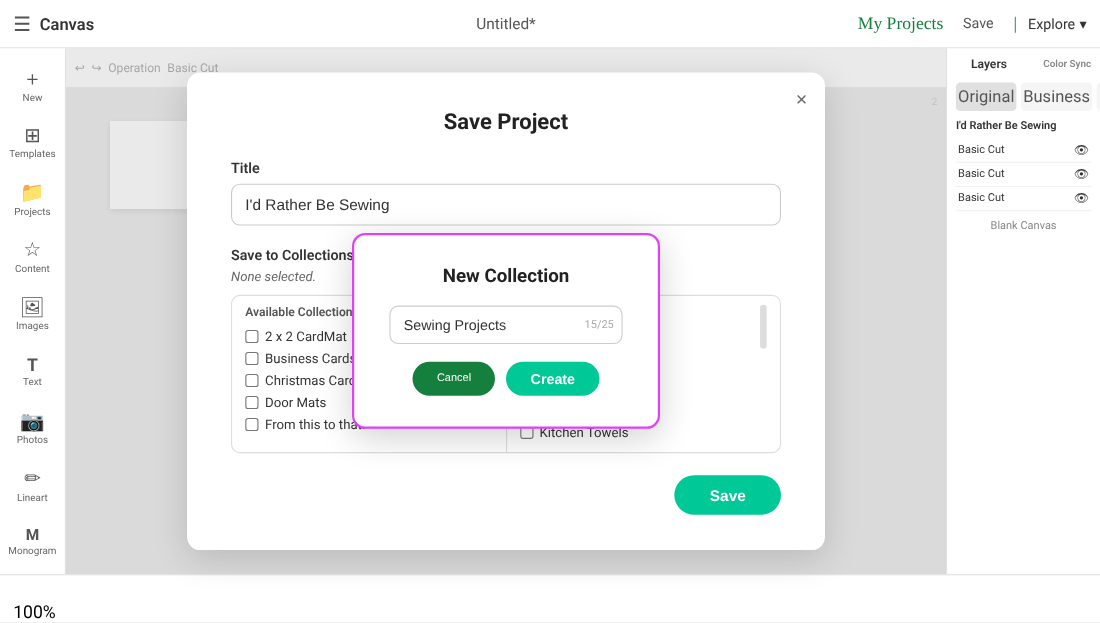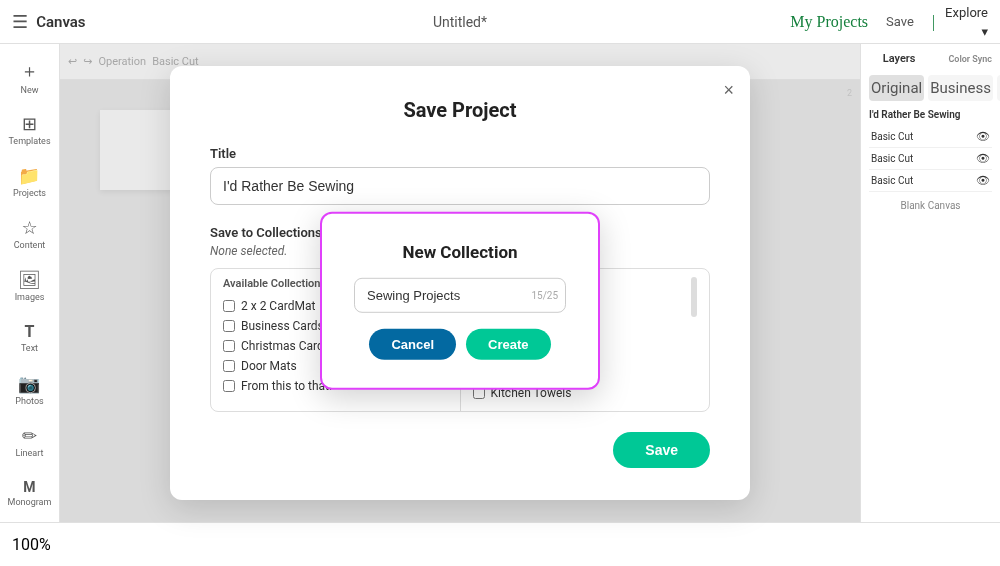--- a/index.html
+++ b/index.html
@@ -73,21 +73,20 @@
       cursor: pointer;
       padding: 4px 8px;
     }
     .explore-btn {
       display: flex;
       align-items: flex-end;
       gap: 4px;
       font-size: 13px;
       color: #333;
       cursor: pointer;
-      flex-direction: column;
     }
     .make-it-btn {
       background: #00c896;
       color: #fff;
       border: none;
       border-radius: 20px;
       padding: 6px 16px;
       font-size: 13px;
       font-weight: 600;
       cursor: pointer;
@@ -124,21 +123,21 @@
     .sidebar-item .si-label { font-size: 9px; color: #666; }
 
     
     .bottom-bar {
       position: absolute;
       bottom: 0; left: 0; right: 0;
       height: 44px;
       background: #fff;
       border-top: 1px solid #e0e0e0;
       display: flex;
-      align-items: center;
+      align-items: flex-end;
       padding: 0 12px;
       gap: 12px;
       z-index: 1;
     }
 
     
     .right-panel {
       position: absolute;
       top: 44px;
       right: 0;
@@ -392,27 +391,27 @@
       transform: translateY(-50%);
       font-size: 10px;
       color: #aaa;
     }
     .nc-buttons {
       display: flex;
       gap: 10px;
       justify-content: center;
     }
     .nc-cancel-btn {
-      background: #0369a1;
+      background: #15803d;
       color: #fff;
       border: none;
       border-radius: 20px;
       padding: 8px 22px;
-      font-size: 13px;
-      font-weight: 700;
+      font-size: 10px;
+      font-weight: 400;
       cursor: pointer;
     }
     .nc-create-btn {
       background: #00c896;
       color: #fff;
       border: none;
       border-radius: 20px;
       padding: 8px 22px;
       font-size: 13px;
       font-weight: 600;

